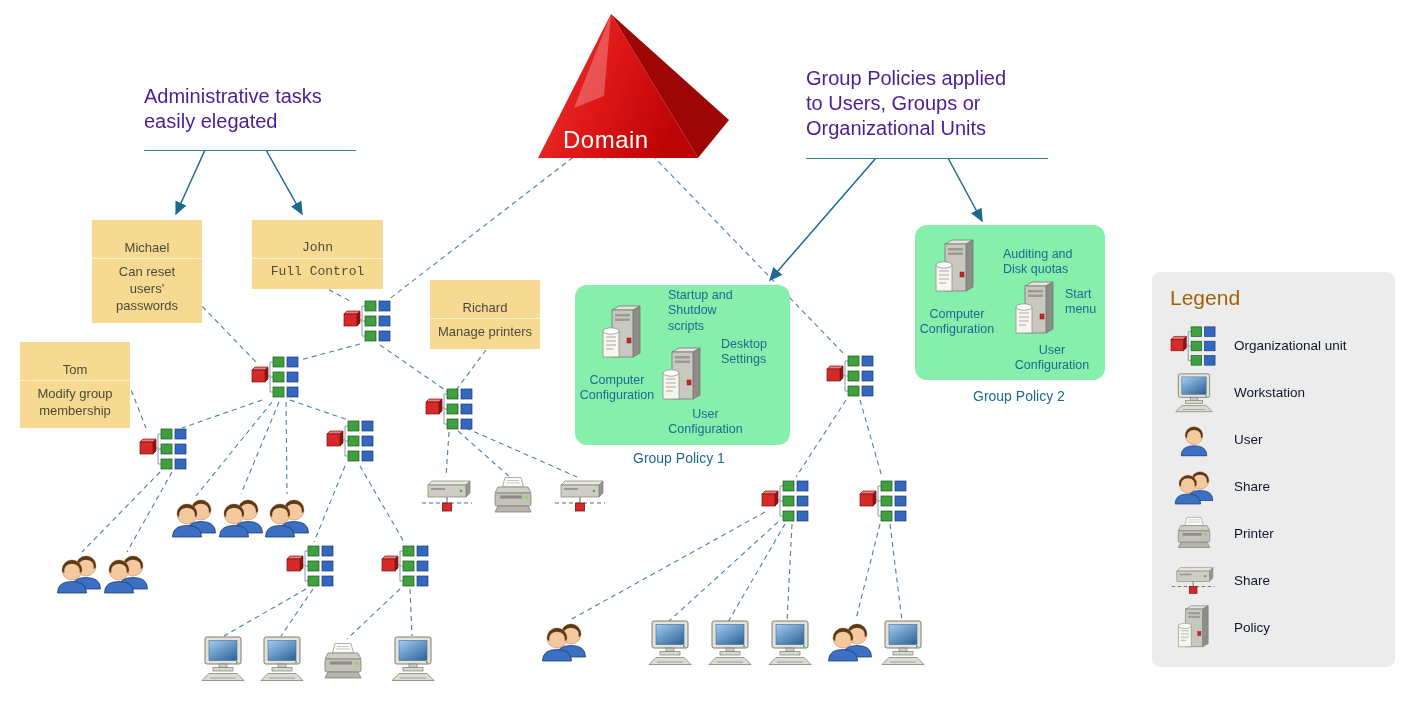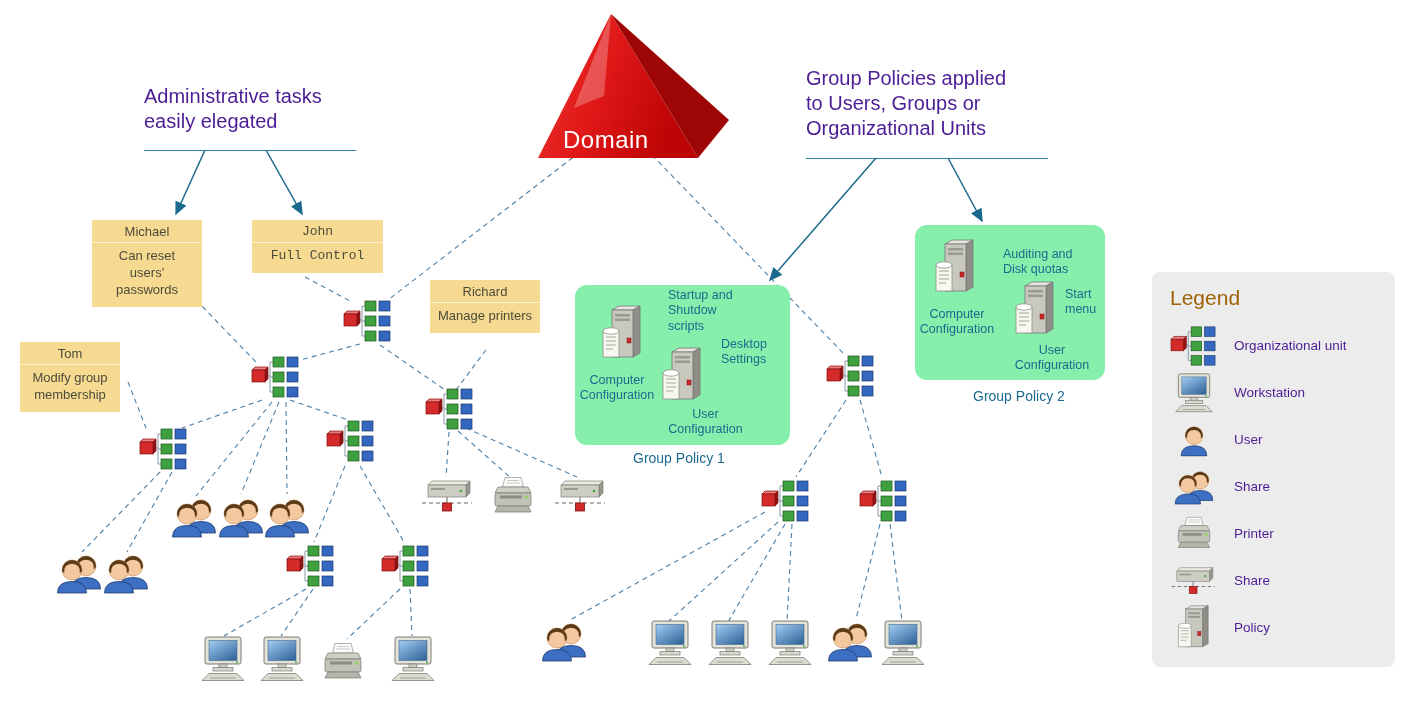--- a/index.html
+++ b/index.html
@@ -16,42 +16,42 @@
   .icon-printer { width:50px; height:40px; }
   .icon-share { width:56px; height:36px; }
   .icon-policy { width:46px; height:56px; }
 
   .heading { position:absolute; color:#4c1d95; font-size:20px; line-height:1.24;
              border-bottom:1.5px solid #2e7ea4; }
   .heading-admin { left:128px; top:84px; width:212px; padding-bottom:16px;margin-left:16px; }
   .heading-gp { left:806px; top:66px; width:242px; padding-bottom:18px; }
 
   .note { position:absolute; background:#f7da92; color:#4b4b3a; font-size:13px; }
-  .note-title { text-align:center; padding:4px 6px 3px; border-bottom:1px solid #fdf0cd; }
+  .note-title { text-align:center; padding:20px 6px 3px; border-bottom:1px solid #fdf0cd; }
   .note-body { padding:5px 8px 8px; line-height:1.3;text-align:center; }
   .note-michael { left:92px;  top:220px; width:110px; }
   .note-john    { left:252px; top:220px; width:131px;font-family:Liberation Mono, monospace; }
-  .note-tom     { left:20px;  top:342px; width:100px; }
+  .note-tom     { left:20px;  top:342px; width:110px; }
   .note-richard { left:430px; top:280px; width:110px; }
 
   .gp-box { position:absolute; background:#86efac; border-radius:12px; }
   .gp1 { left:575px; top:285px; width:215px; height:160px; }
   .gp2 { left:915px; top:225px; width:190px; height:155px; }
   .gp-label { position:absolute; color:#1b6a8e; font-size:12.5px; line-height:1.22; }
   .gp-caption { position:absolute; color:#1b6a8e; font-size:14px; }
 
   .domain-label { position:absolute; left:25px; top:114px; color:#fff; font-size:24px; letter-spacing:0.5px; }
 
   .legend { position:absolute; left:1152px; top:272px; width:243px; height:395px;
             background:#ececec; border-radius:8px; padding:12px 14px; }
   .legend-title { color:#a16207; font-size:21px; margin:2px 0 12px 4px; }
   .legend-row { display:flex; align-items:center; height:47px; }
   .legend-icon { width:56px; display:flex; justify-content:center; align-items:center; }
   .legend-icon svg { display:block; }
-  .legend-label { font-size:13.5px; color:#4c1d95; margin-left:12px; }
+  .legend-label { font-size:13.5px; color:#0f172a; margin-left:12px; }
 </style>
 </head>
 <body>
 
 <svg style="position:absolute;width:0;height:0;overflow:hidden" aria-hidden="true">
   <defs>
     <linearGradient id="grad-screen" x1="0" y1="0" x2="0.8" y2="1">
       <stop offset="0" stop-color="#a3cdf2"></stop>
         <stop offset="1" stop-color="#35699e"></stop>
     </linearGradient>

